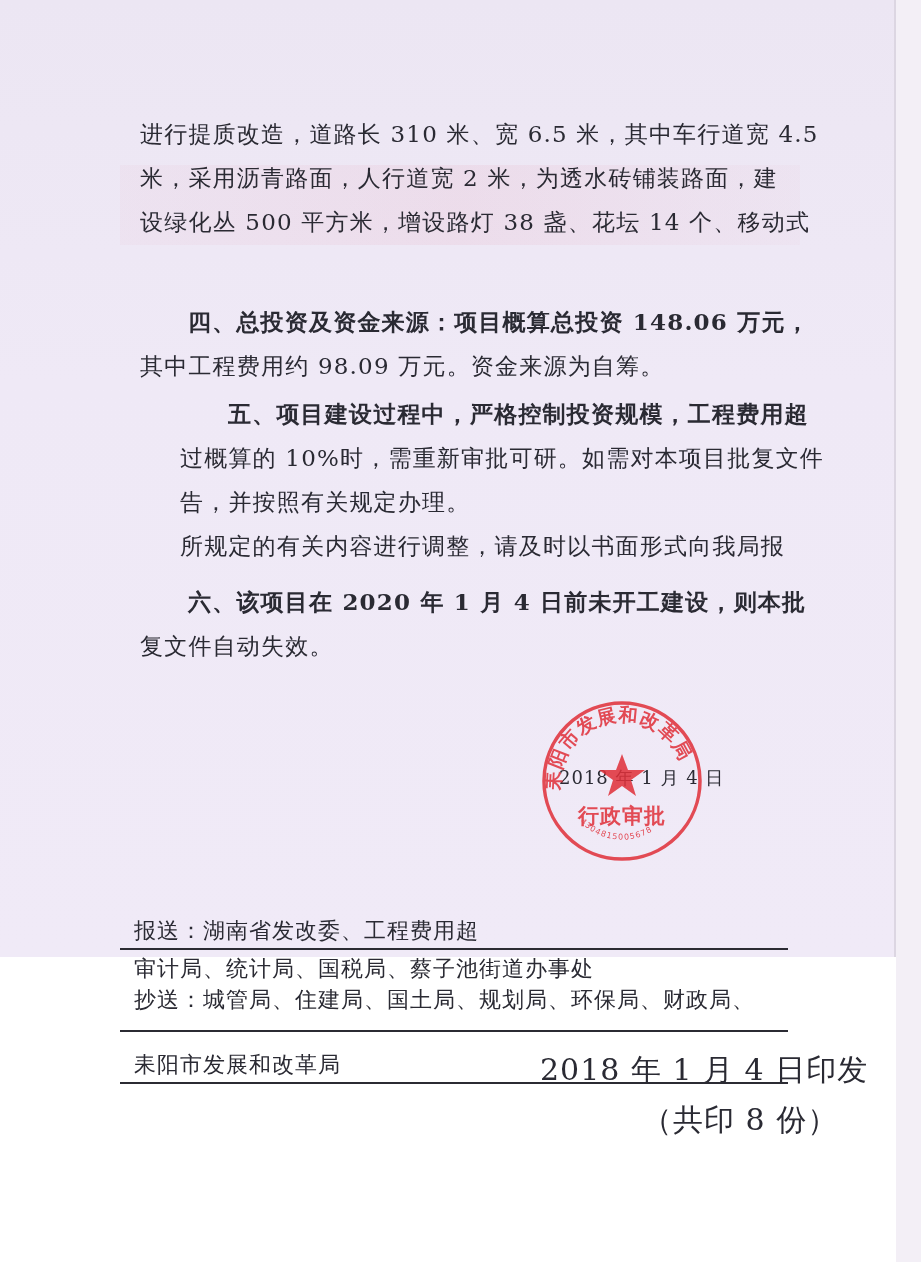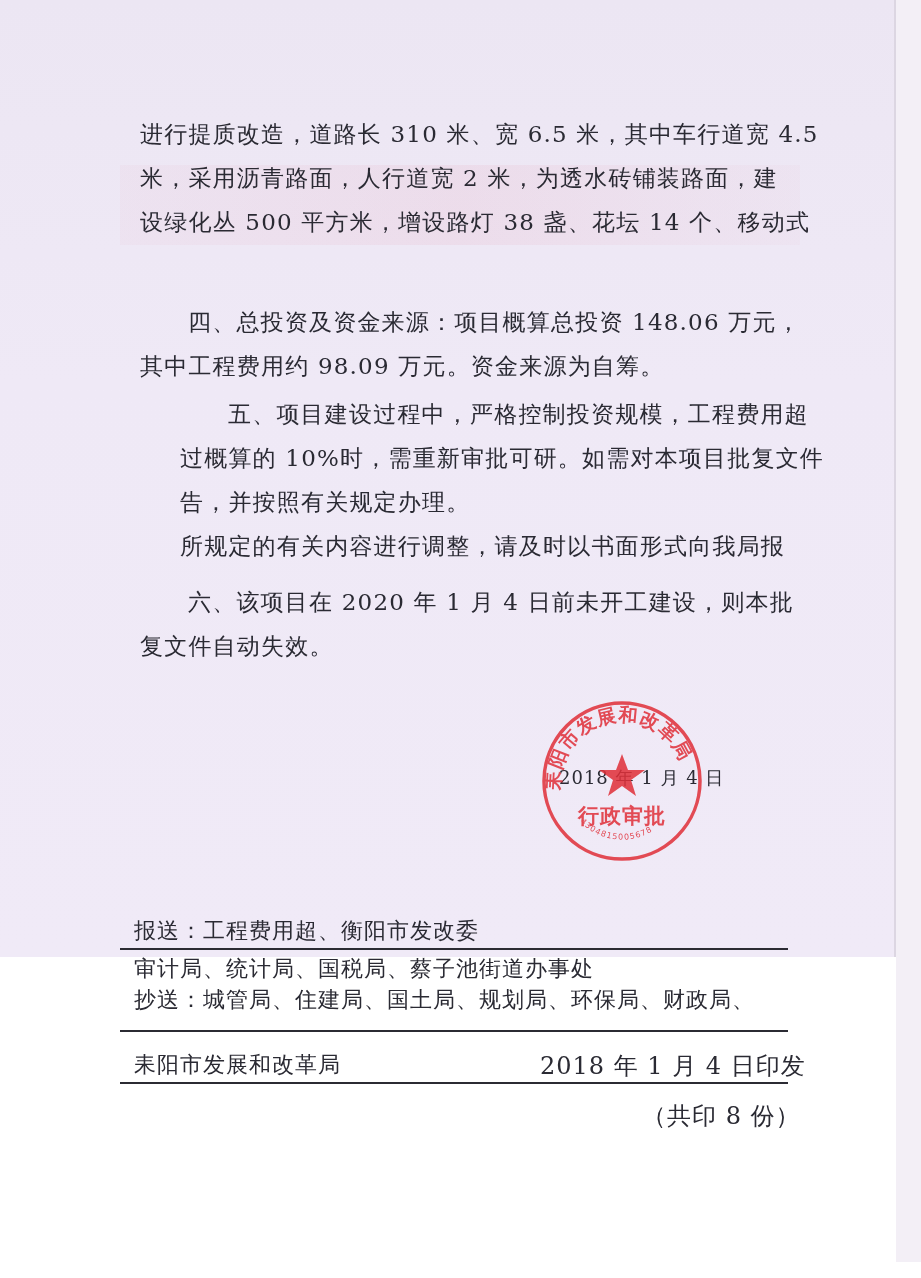--- a/index.html
+++ b/index.html
@@ -49,20 +49,21 @@
     line-height: 44px;
     letter-spacing: 1.2px;
     white-space: nowrap;
   }
   .line {
     display: block;
     height: 44px;
   }
   .indent {
     padding-left: 48px;
+    font-weight: bold;
   }
   .date-sign {
     position: absolute;
     left: 520px;
     top: 766px;
     font-size: 18px;
     letter-spacing: 1px;
     z-index: 1;
     margin-left: 39px;
   }
@@ -87,21 +88,21 @@
     left: 120px;
     width: 668px;
     height: 2px;
     background: #2b2b33;
   }
   .rule.thin {
     height: 1.5px;
   }
   .dist-right {
     position: absolute;
-    font-size: 24px;
+    font-size: 30px;
     letter-spacing: 1px;
     white-space: nowrap;
   }
 </style>
 </head>
 <body>
 
 <div class="page">
   <div class="bleed"></div>
 
@@ -139,21 +140,21 @@
     <text font-size="19" fill="#e0303a" font-family="DejaVu Sans, sans-serif" font-weight="bold" letter-spacing="1">
       <textPath href="#arcPath" startOffset="4%">耒阳市发展和改革局</textPath>
     </text>
     <polygon points="82,55 88,71 105,71 91,81 96,97 82,87 68,97 73,81 59,71 76,71" fill="#e0303a"></polygon>
     <text x="82" y="124" text-anchor="middle" font-size="21" fill="#e0303a" font-family="DejaVu Sans, sans-serif" font-weight="bold" letter-spacing="1">行政审批</text>
     <text font-size="8" fill="#e0303a" font-family="DejaVu Sans, sans-serif" letter-spacing="1">
       <textPath href="#serialPath" startOffset="6%">4304815005678</textPath>
     </text>
   </svg>
 
-  <div class="dist" style="top:916px;">报送：工程费用超、衡阳市发改委</div>
+  <div class="dist" style="top:916px;">报送：湖南省发改委、工程费用超</div>
   <div class="rule" style="top:948px;"></div>
   <div class="dist" style="top:956px;margin-top:29px;">抄送：城管局、住建局、国土局、规划局、环保局、财政局、</div>
   <div class="dist" style="top:954px;font-family:Liberation Mono, monospace;">审计局、统计局、国税局、蔡子池街道办事处</div>
   <div class="rule" style="top:1030px;"></div>
   <div class="dist" style="top:1050px;">耒阳市发展和改革局</div>
   <div class="dist-right" style="top:1050px; left:540px;">2018 年 1 月 4 日印发</div>
   <div class="rule thin" style="top:1082px;"></div>
   <div class="dist-right" style="top:1100px; left:642px;">（共印 8 份）</div>
 </div>
 <div class="page-right-strip"></div>

